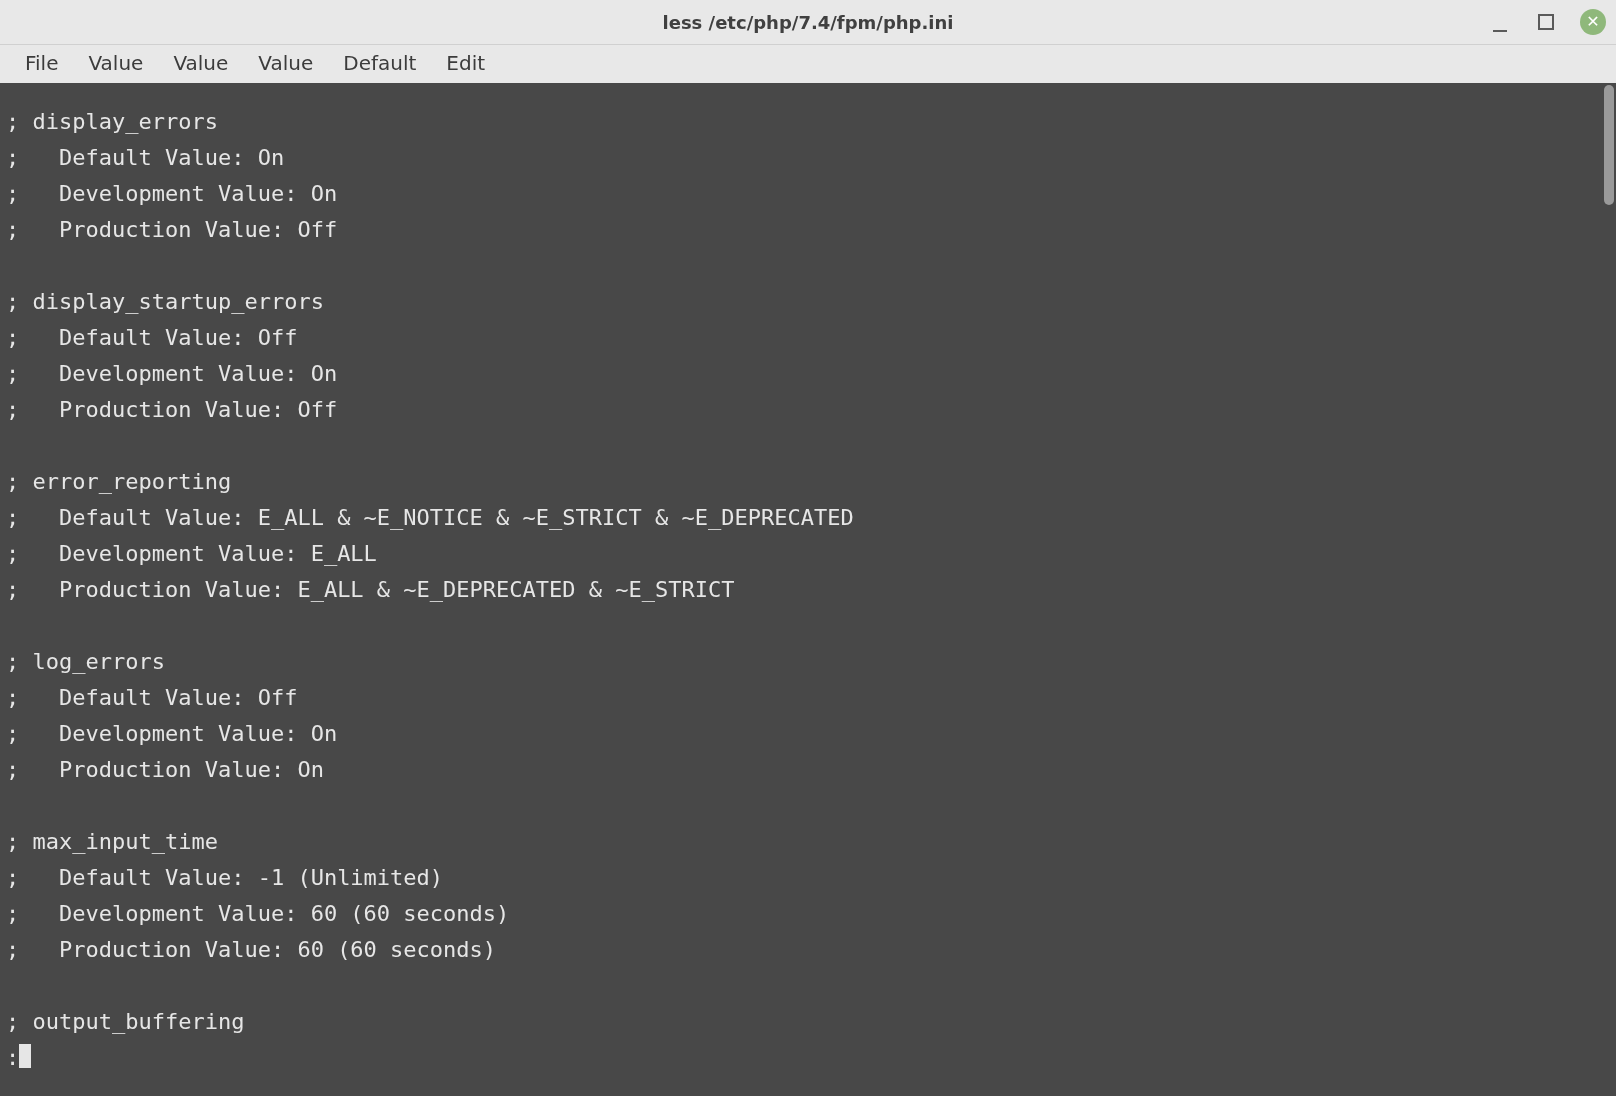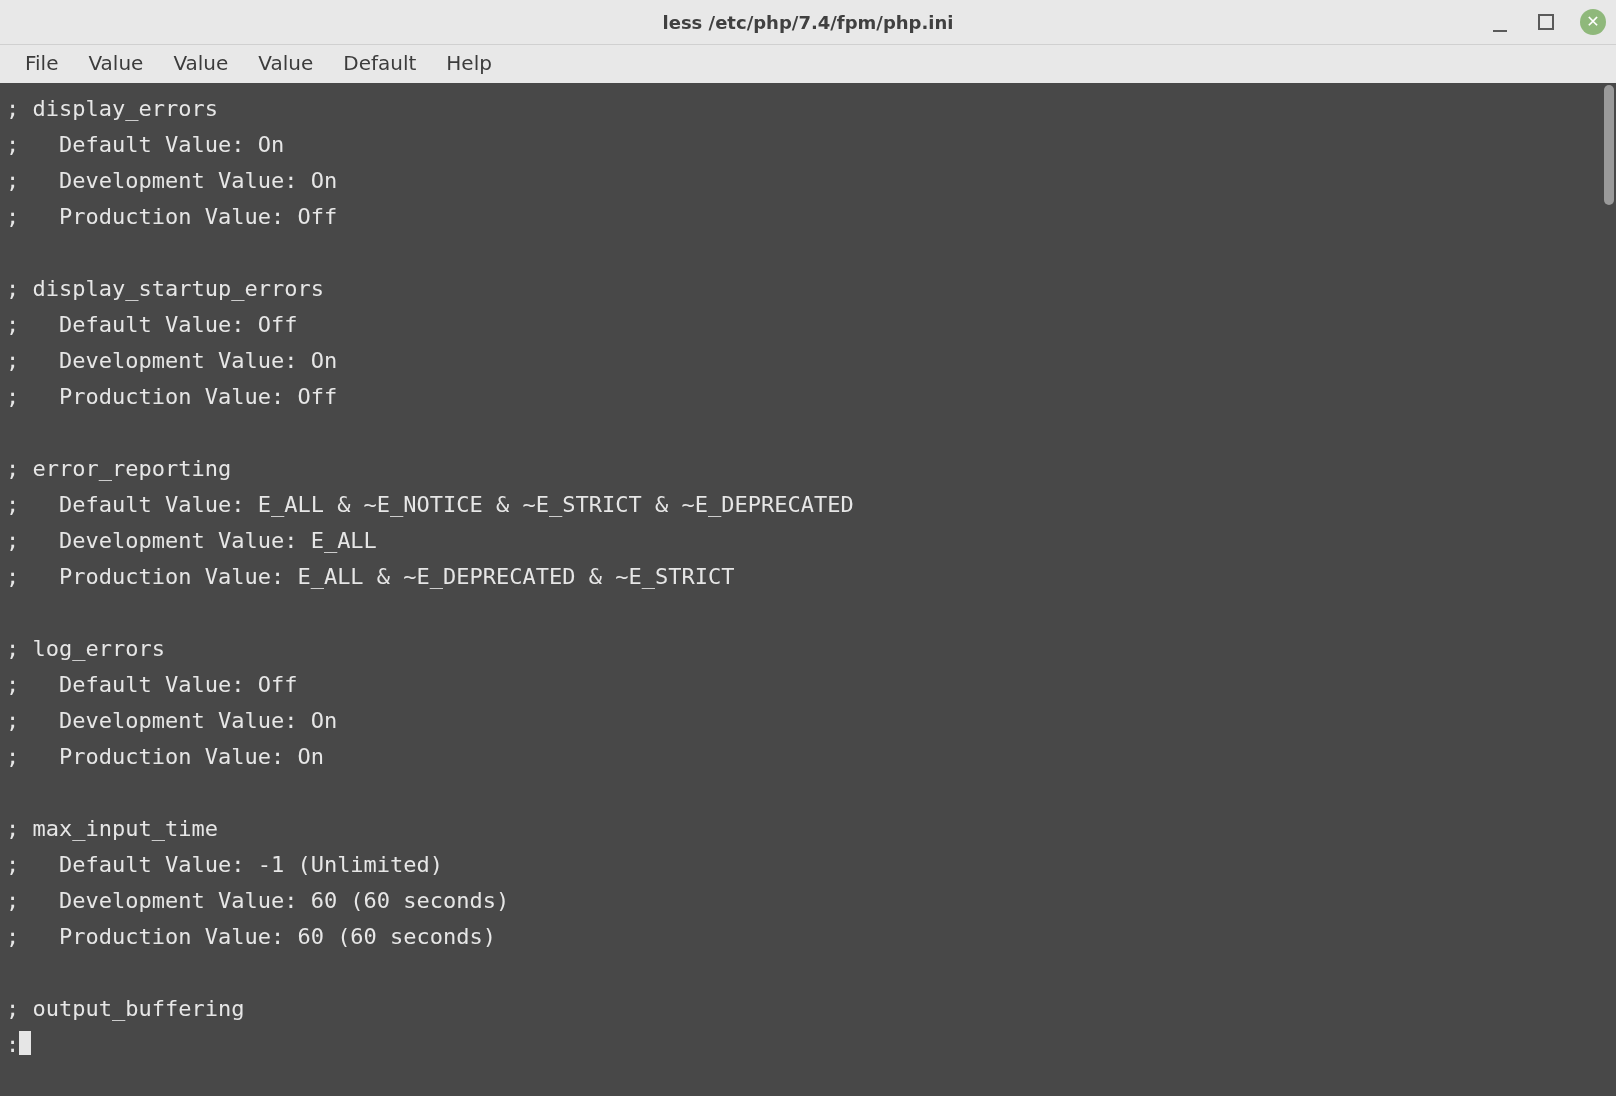--- a/index.html
+++ b/index.html
@@ -100,21 +100,21 @@
     background: #484848;
     overflow: hidden;
   }
   .terminal {
     flex: 1 1 auto;
     background: #484848;
     color: #e6e6e6;
     font-family: "DejaVu Sans Mono", "Liberation Mono", Consolas, monospace;
     font-size: 22px;
     line-height: 36px;
-    padding: 8px 6px 0 6px;
+    padding: 21px 6px 0 6px;
     white-space: pre;
     overflow: hidden;
   }
   .scrollbar {
     width: 14px;
     background: #484848;
     position: relative;
     flex-shrink: 0;
   }
   .scrollbar-thumb {
@@ -152,21 +152,21 @@
       <div class="win-btn close">✕</div>
     </div>
   </div>
 
   <div class="menubar">
     <div class="menu-item">File</div>
     <div class="menu-item">Value</div>
     <div class="menu-item">Value</div>
     <div class="menu-item">Value</div>
     <div class="menu-item">Default</div>
-    <div class="menu-item">Help</div>
+    <div class="menu-item">Edit</div>
   </div>
 
   <div class="terminal-wrap">
     <div class="terminal" id="terminal">; display_errors
 ;   Default Value: On
 ;   Development Value: On
 ;   Production Value: Off
 
 ; display_startup_errors
 ;   Default Value: Off

